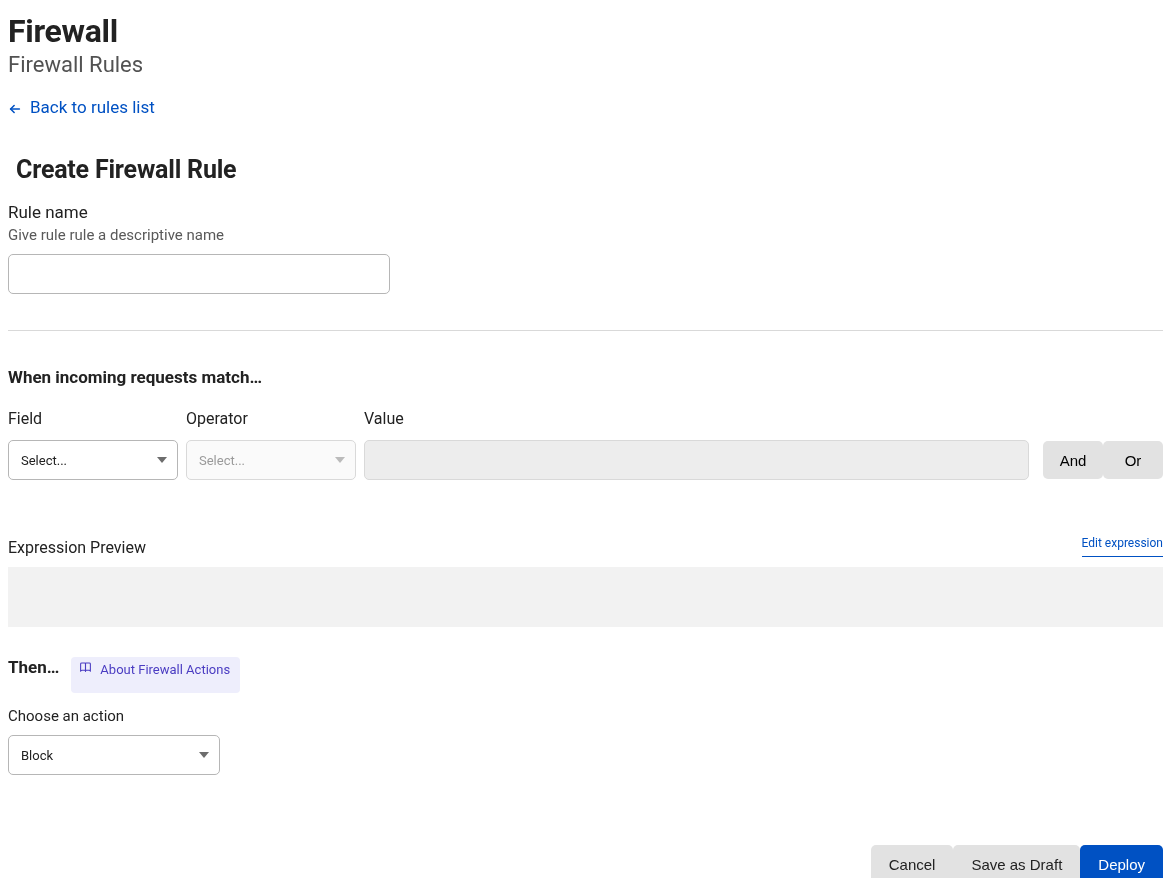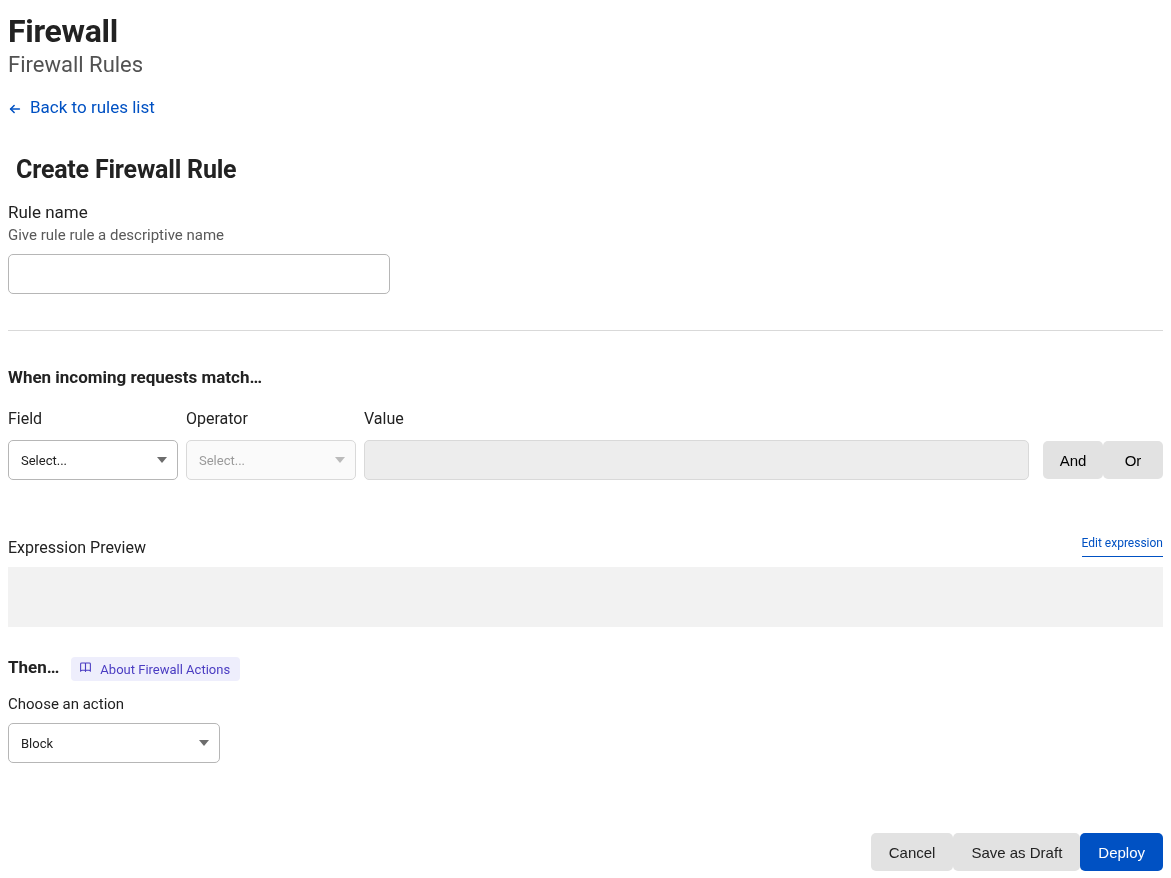--- a/index.html
+++ b/index.html
@@ -196,21 +196,21 @@
     font-size: 17px;
     font-weight: 700;
   }
   .badge-link {
     display:inline-flex;
     align-items:center;
     gap: 8px;
     background: var(--bg-badge);
     color: var(--badge-text);
     font-size: 13px;
-    padding: 4px 10px 4px 8px;
+    padding: 4px 10px 16px 8px;
     border-radius: 4px;
     text-decoration: none;
   }
   .badge-link svg { stroke: var(--badge-text); }
   .action-label {
     font-size: 15px;
     color: var(--text);
     margin-top: 14px;
     margin-bottom: 10px;
   }

